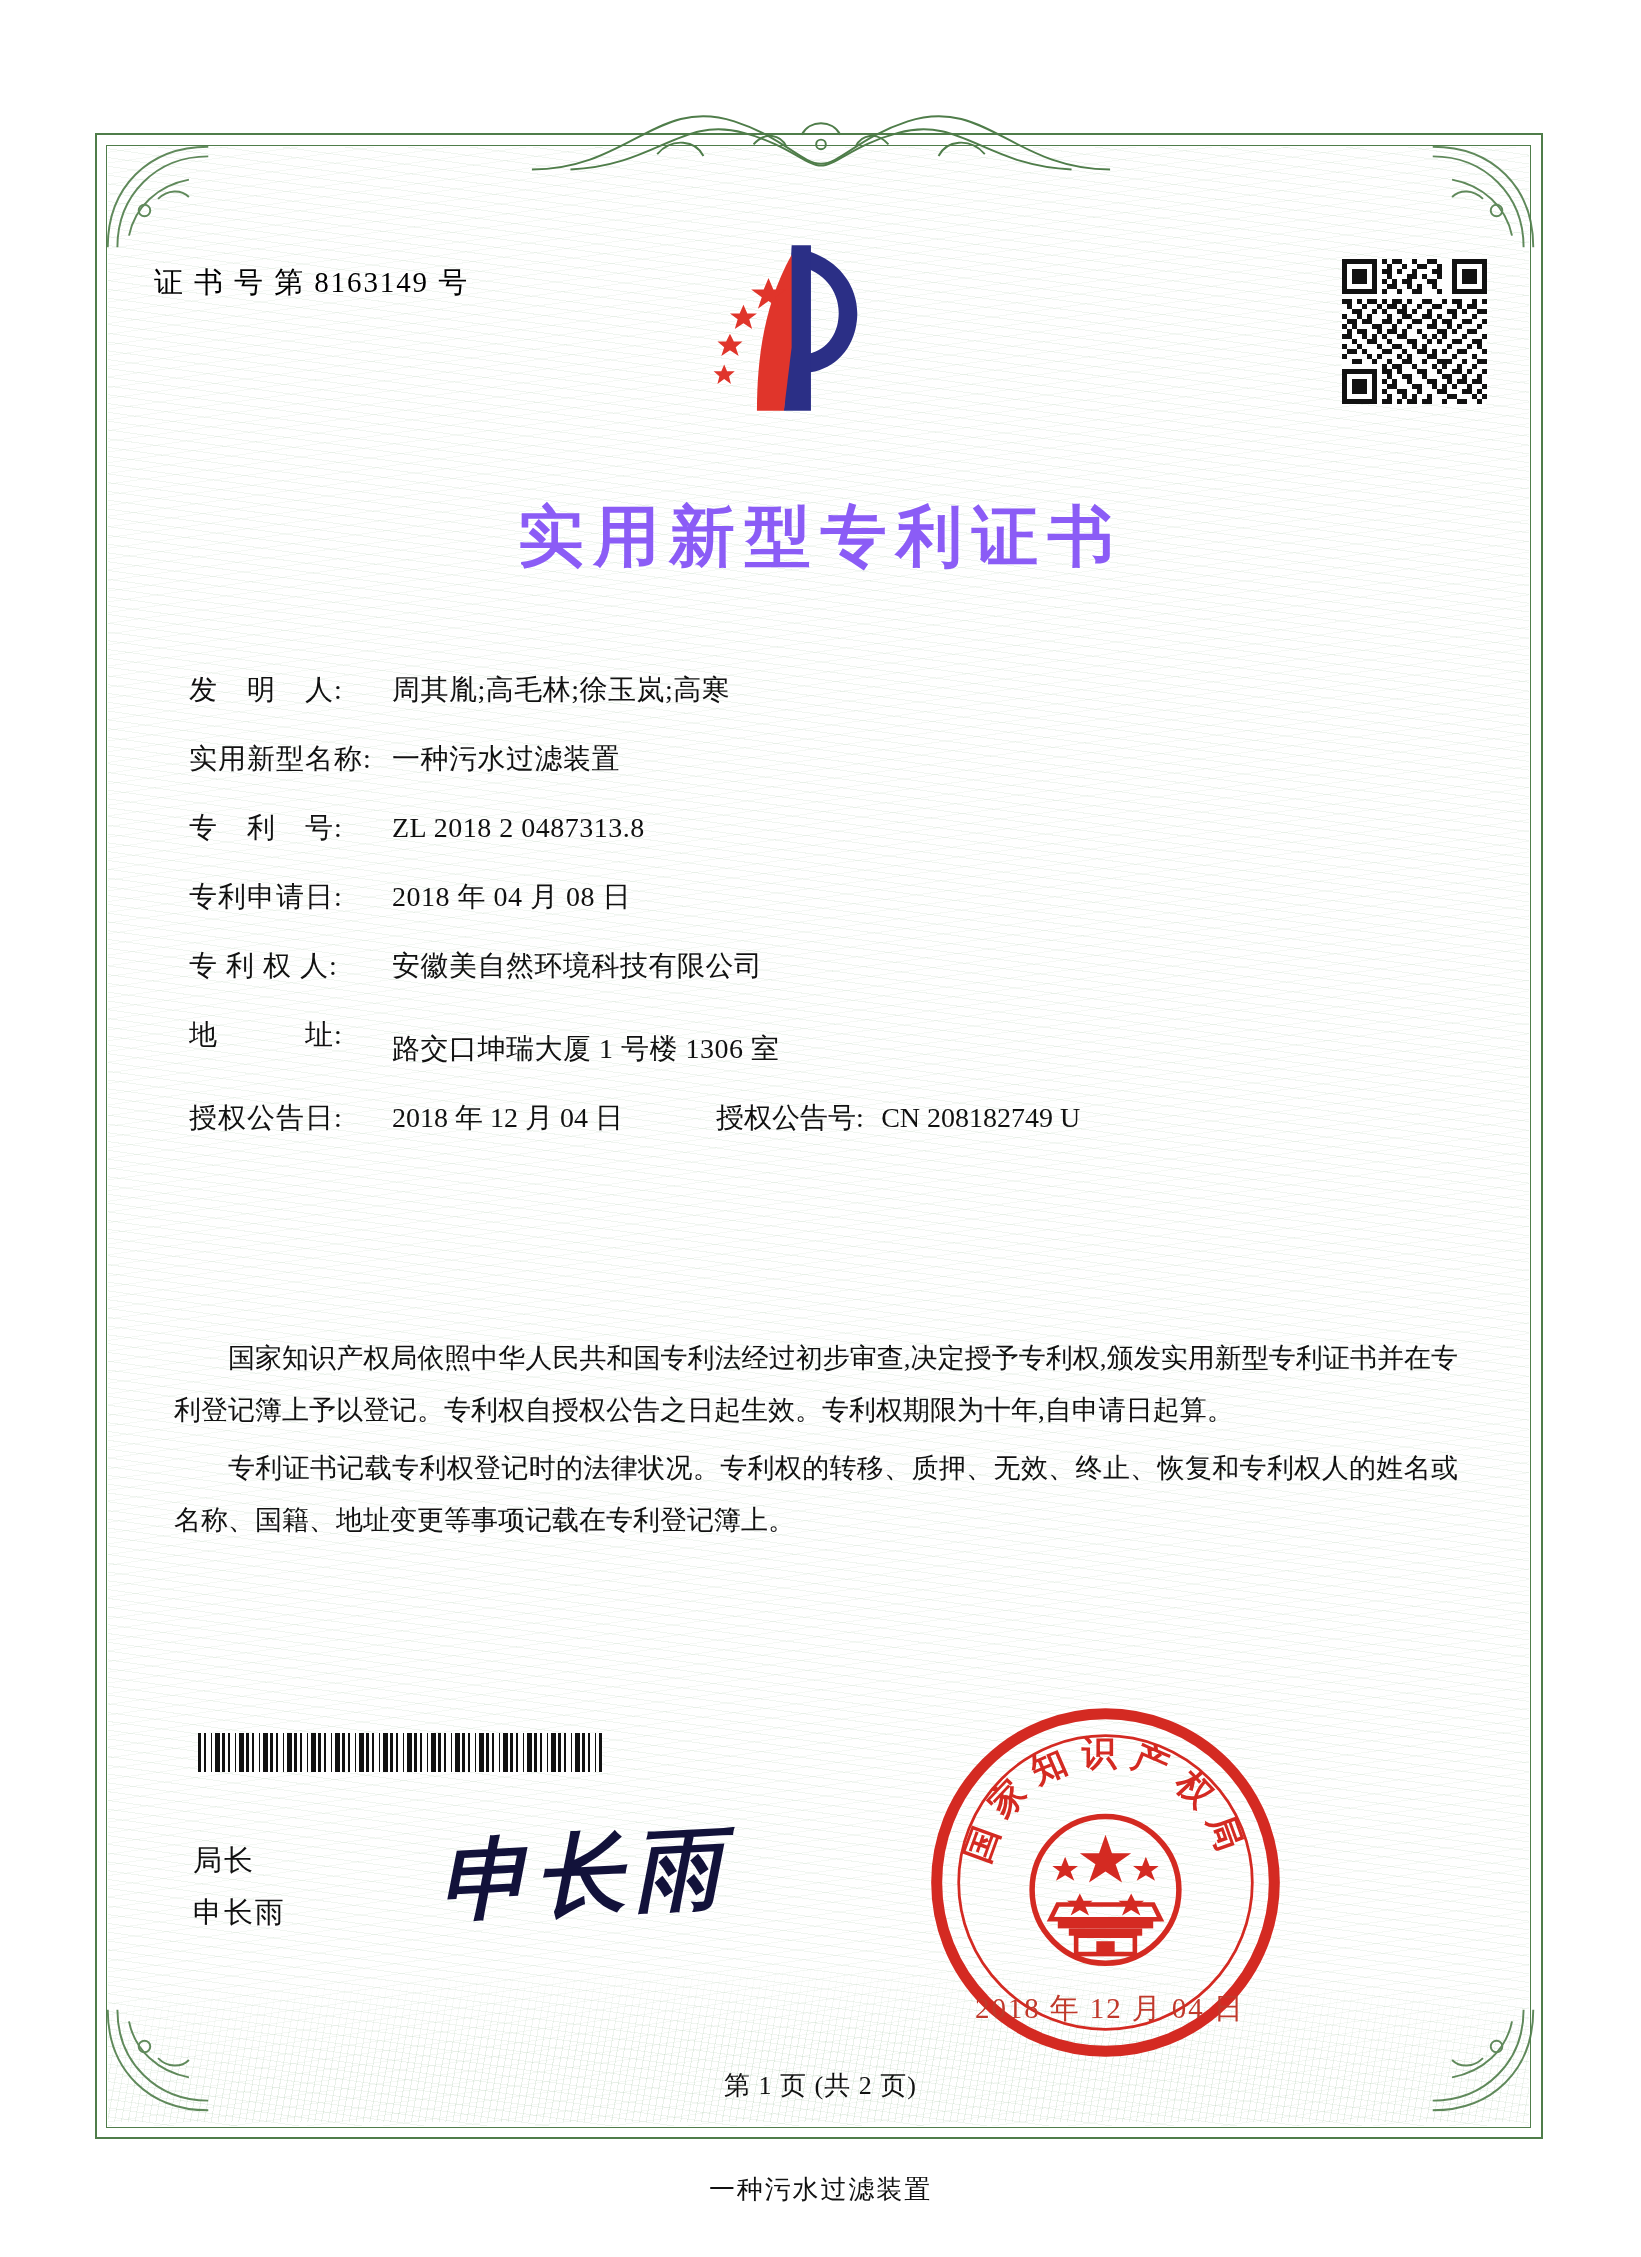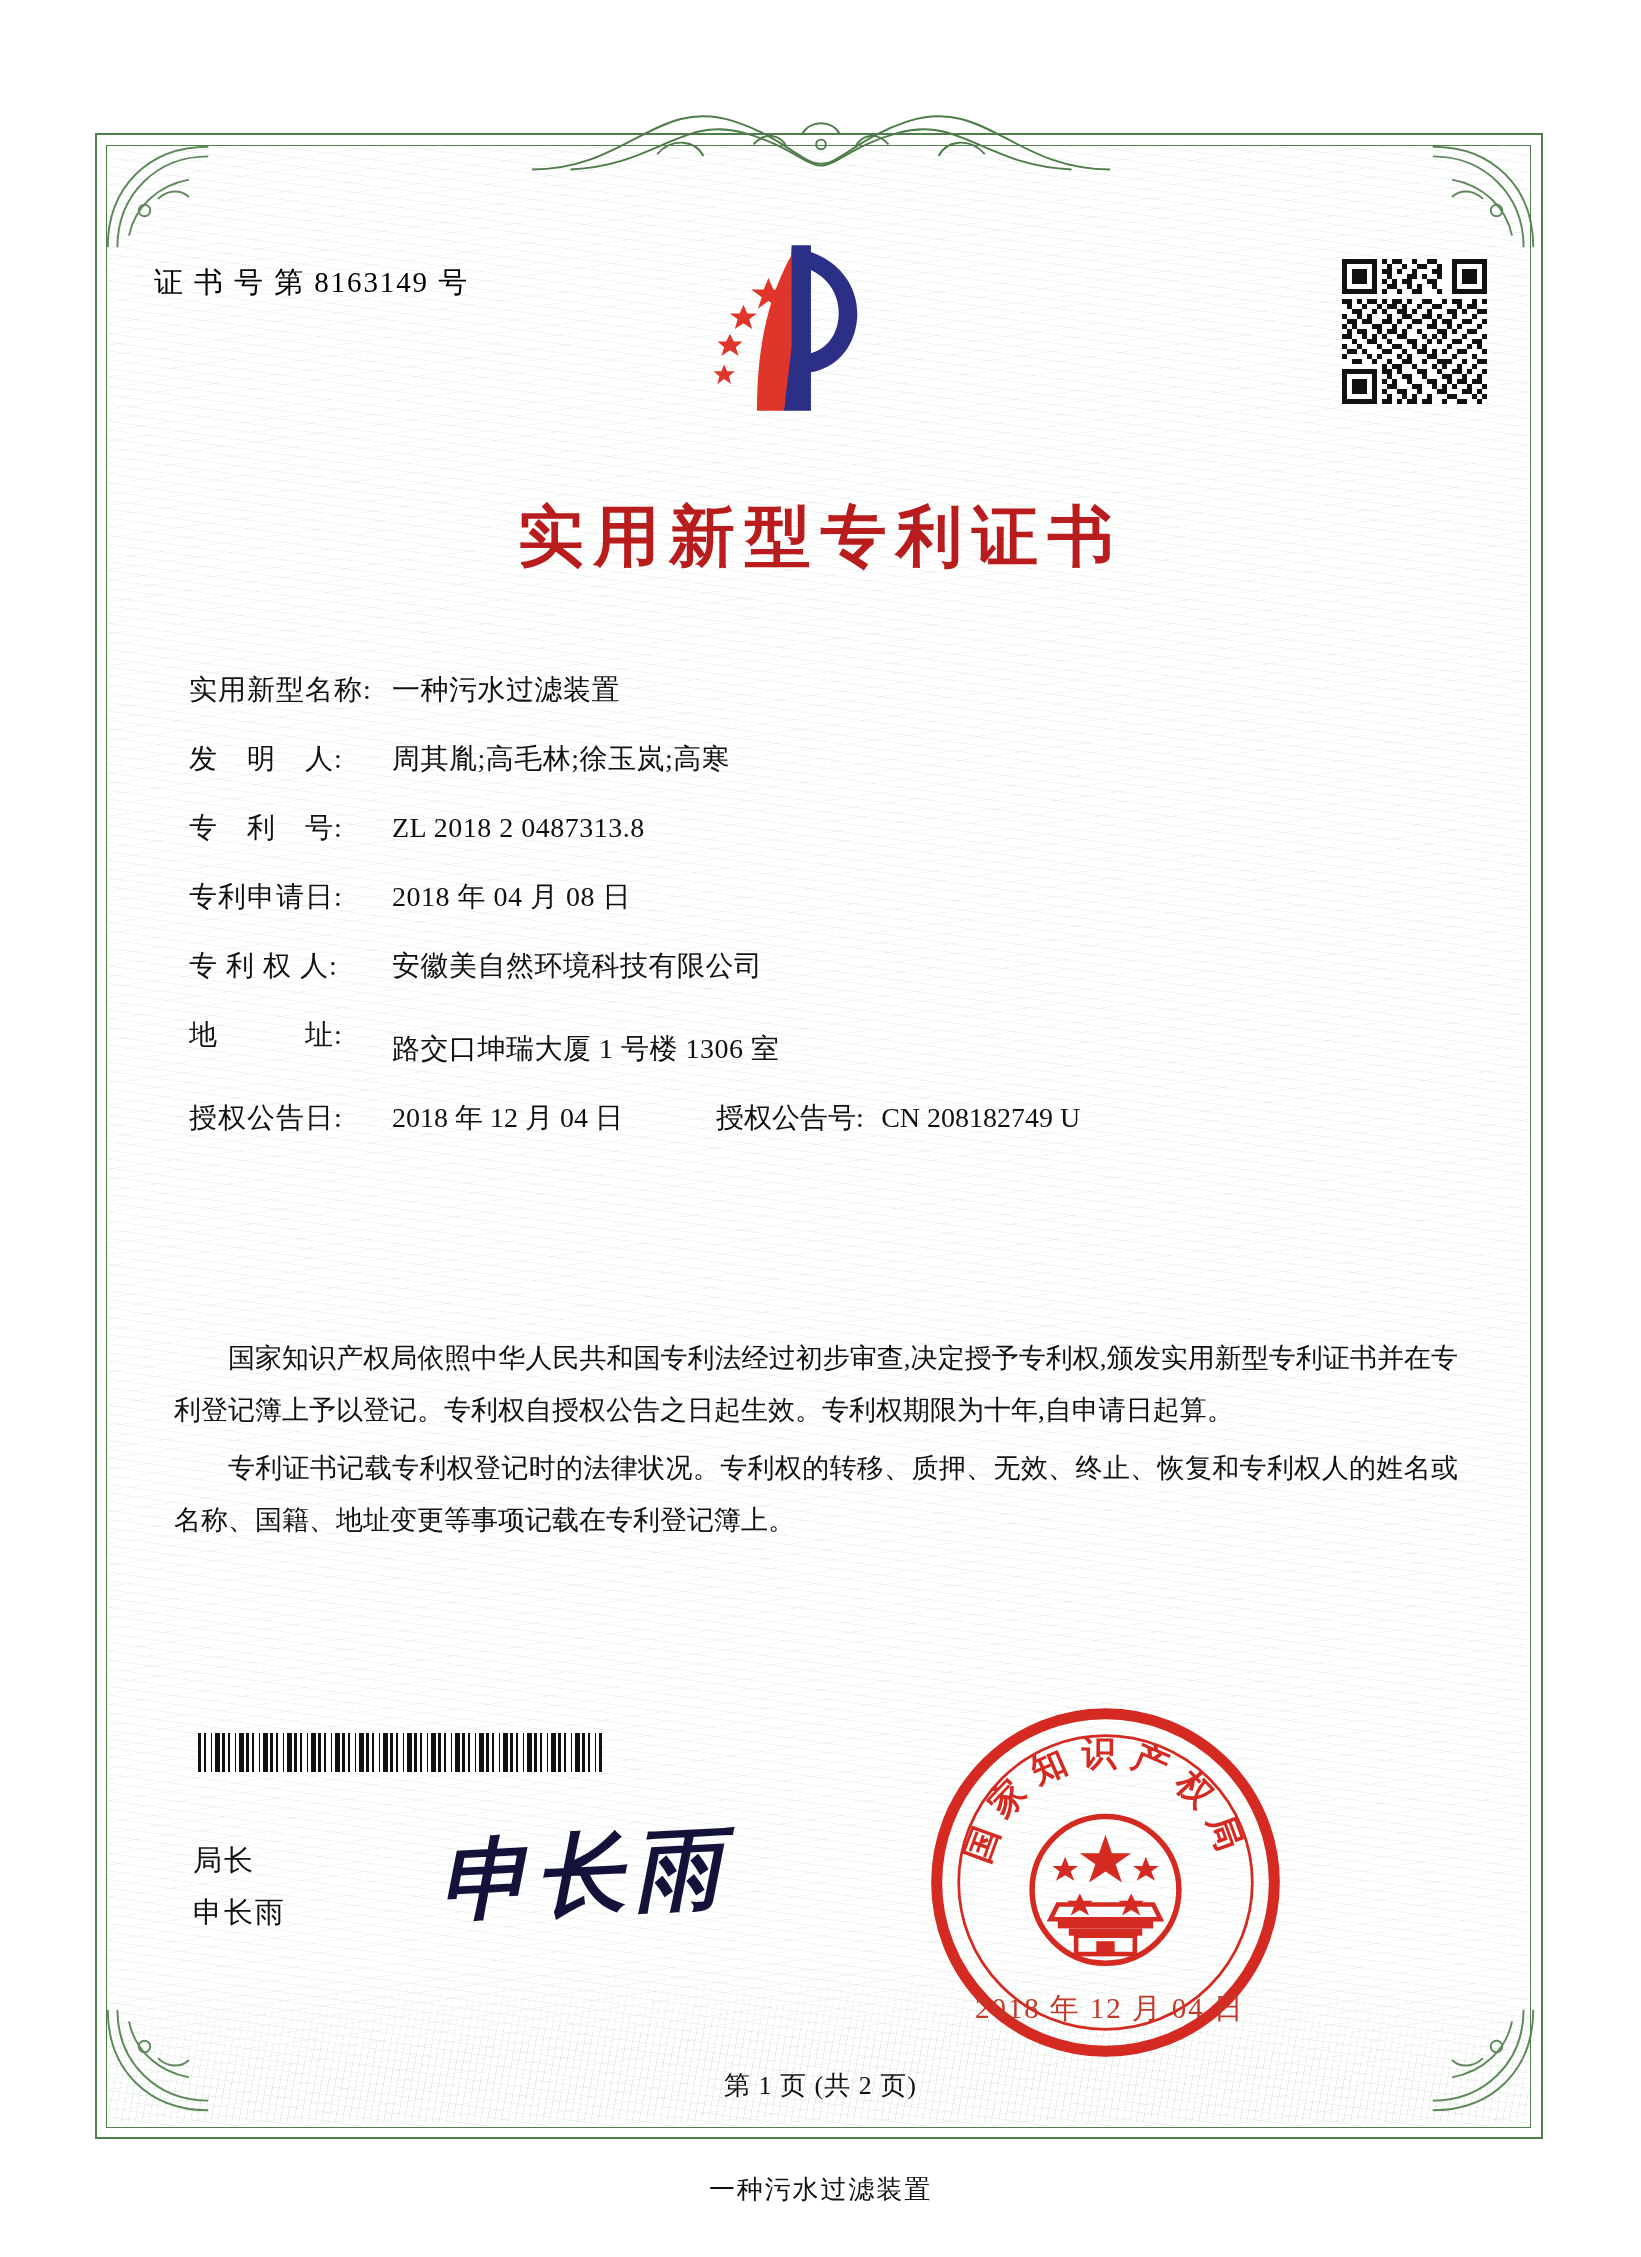--- a/index.html
+++ b/index.html
@@ -122,21 +122,21 @@
   
   .doc-title {
     position: absolute;
     left: 0; right: 0;
     top: 492px;
     text-align: center;
     font-family: "DejaVu Serif", "Liberation Serif", serif;
     font-size: 66px;
     font-weight: bold;
     letter-spacing: 9.7px;
-    color: #b91c1c;
+    color: #8b5cf6;
   }
 
   
   .fields {
     position: absolute;
     left: 189px;
     top: 676px;
     width: 1274px;
     font-size: 28px;
     line-height: 1.0;
@@ -559,27 +559,27 @@
           <rect x="27" y="28" width="1" height="1"></rect>
       </g>
     </svg>
   </div>
 
   <div class="doc-title">实用新型专利证书</div>
 
   <div class="fields">
 
     <div class="field-row">
+      <div class="f-label">发　明　人:</div>
+      <div class="f-value">周其胤;高毛林;徐玉岚;高寒</div>
+    </div>
+
+    <div class="field-row">
       <div class="f-label">实用新型名称:</div>
       <div class="f-value">一种污水过滤装置</div>
-    </div>
-
-    <div class="field-row">
-      <div class="f-label">发　明　人:</div>
-      <div class="f-value">周其胤;高毛林;徐玉岚;高寒</div>
     </div>
 
     <div class="field-row">
       <div class="f-label">专　利　号:</div>
       <div class="f-value">ZL 2018 2 0487313.8</div>
     </div>
 
     <div class="field-row">
       <div class="f-label">专利申请日:</div>
       <div class="f-value">2018 年 04 月 08 日</div>

